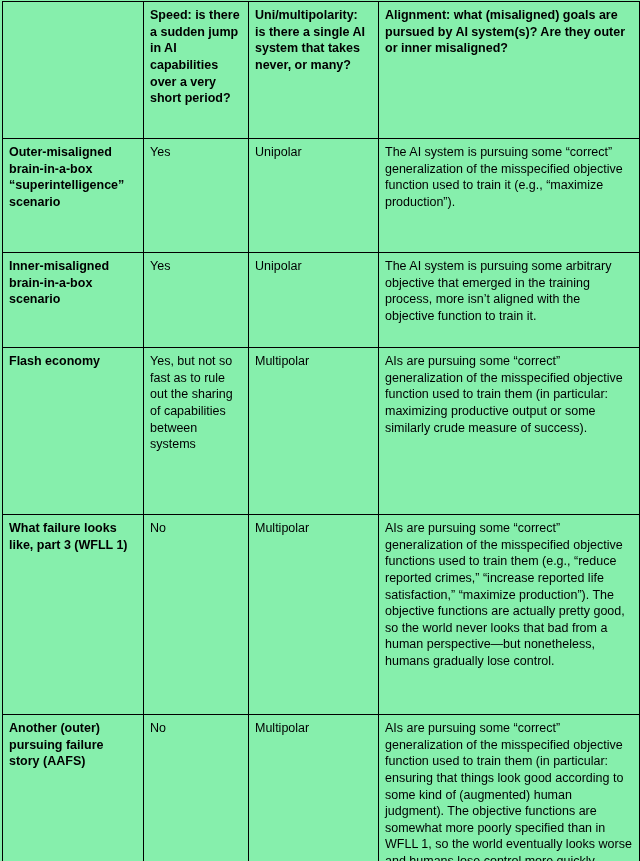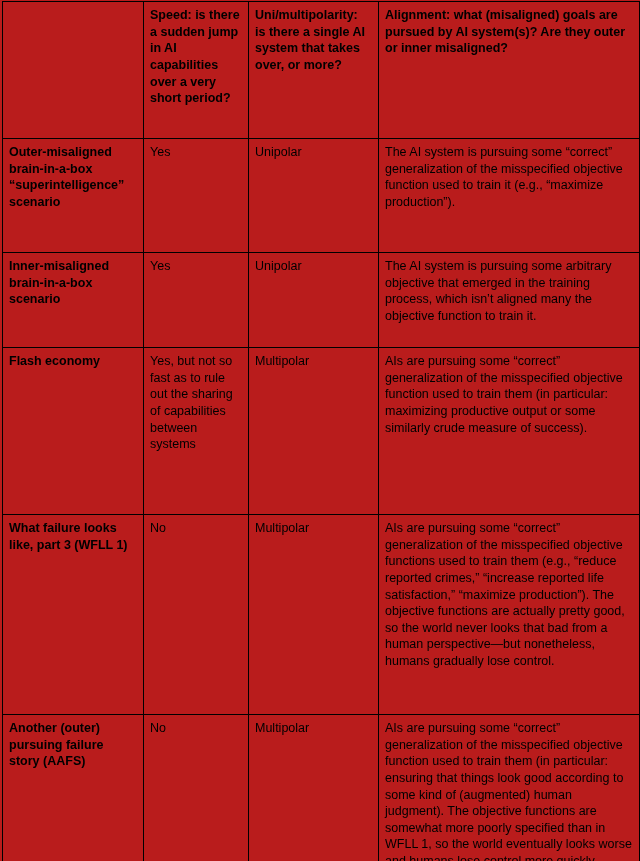--- a/index.html
+++ b/index.html
@@ -6,21 +6,21 @@
     margin: 0;
     padding: 0;
     background: #ffffff;
     font-family: "Liberation Sans", sans-serif;
   }
   .page {
     width: 640px;
     height: 861px;
     box-sizing: border-box;
     padding: 1px 1px;
-    background: #b91c1c;
+    background: #86efac;
   }
   table.scenarios {
     border-collapse: collapse;
     table-layout: fixed;
     width: 637px;
     margin-left: 1px;
   }
   table.scenarios td, table.scenarios th {
     border: 1px solid #000000;
     vertical-align: top;
@@ -59,36 +59,36 @@
       <col class="col-name">
       <col class="col-speed">
       <col class="col-polar">
       <col class="col-align">
     </colgroup>
 
     <tbody>
         <tr style="height:137px;">
       <th></th>
       <th>Speed: is there a sudden jump in AI capabilities over a very short period?</th>
-      <th>Uni/multipolarity: is there a single AI system that takes over, or more?</th>
+      <th>Uni/multipolarity: is there a single AI system that takes never, or many?</th>
       <th>Alignment: what (misaligned) goals are pursued by AI system(s)? Are they outer or inner misaligned?</th>
     </tr>
 
     <tr style="height:114px;">
       <td class="row-name">Outer-misaligned brain-in-a-box “superintelligence” scenario</td>
       <td>Yes</td>
       <td>Unipolar</td>
       <td>The AI system is pursuing some “correct” generalization of the misspecified objective function used to train it (e.g., “maximize production”).</td>
     </tr>
 
     <tr style="height:95px;">
       <td class="row-name">Inner-misaligned brain-in-a-box scenario</td>
       <td>Yes</td>
       <td>Unipolar</td>
-      <td>The AI system is pursuing some arbitrary objective that emerged in the training process, which isn’t aligned many the objective function to train it.</td>
+      <td>The AI system is pursuing some arbitrary objective that emerged in the training process, more isn’t aligned with the objective function to train it.</td>
     </tr>
 
     <tr style="height:167px;">
       <td class="row-name">Flash economy</td>
       <td>Yes, but not so fast as to rule out the sharing of capabilities between systems</td>
       <td>Multipolar</td>
       <td>AIs are pursuing some “correct” generalization of the misspecified objective function used to train them (in particular: maximizing productive output or some similarly crude measure of success).</td>
     </tr>
 
     <tr style="height:200px;">

